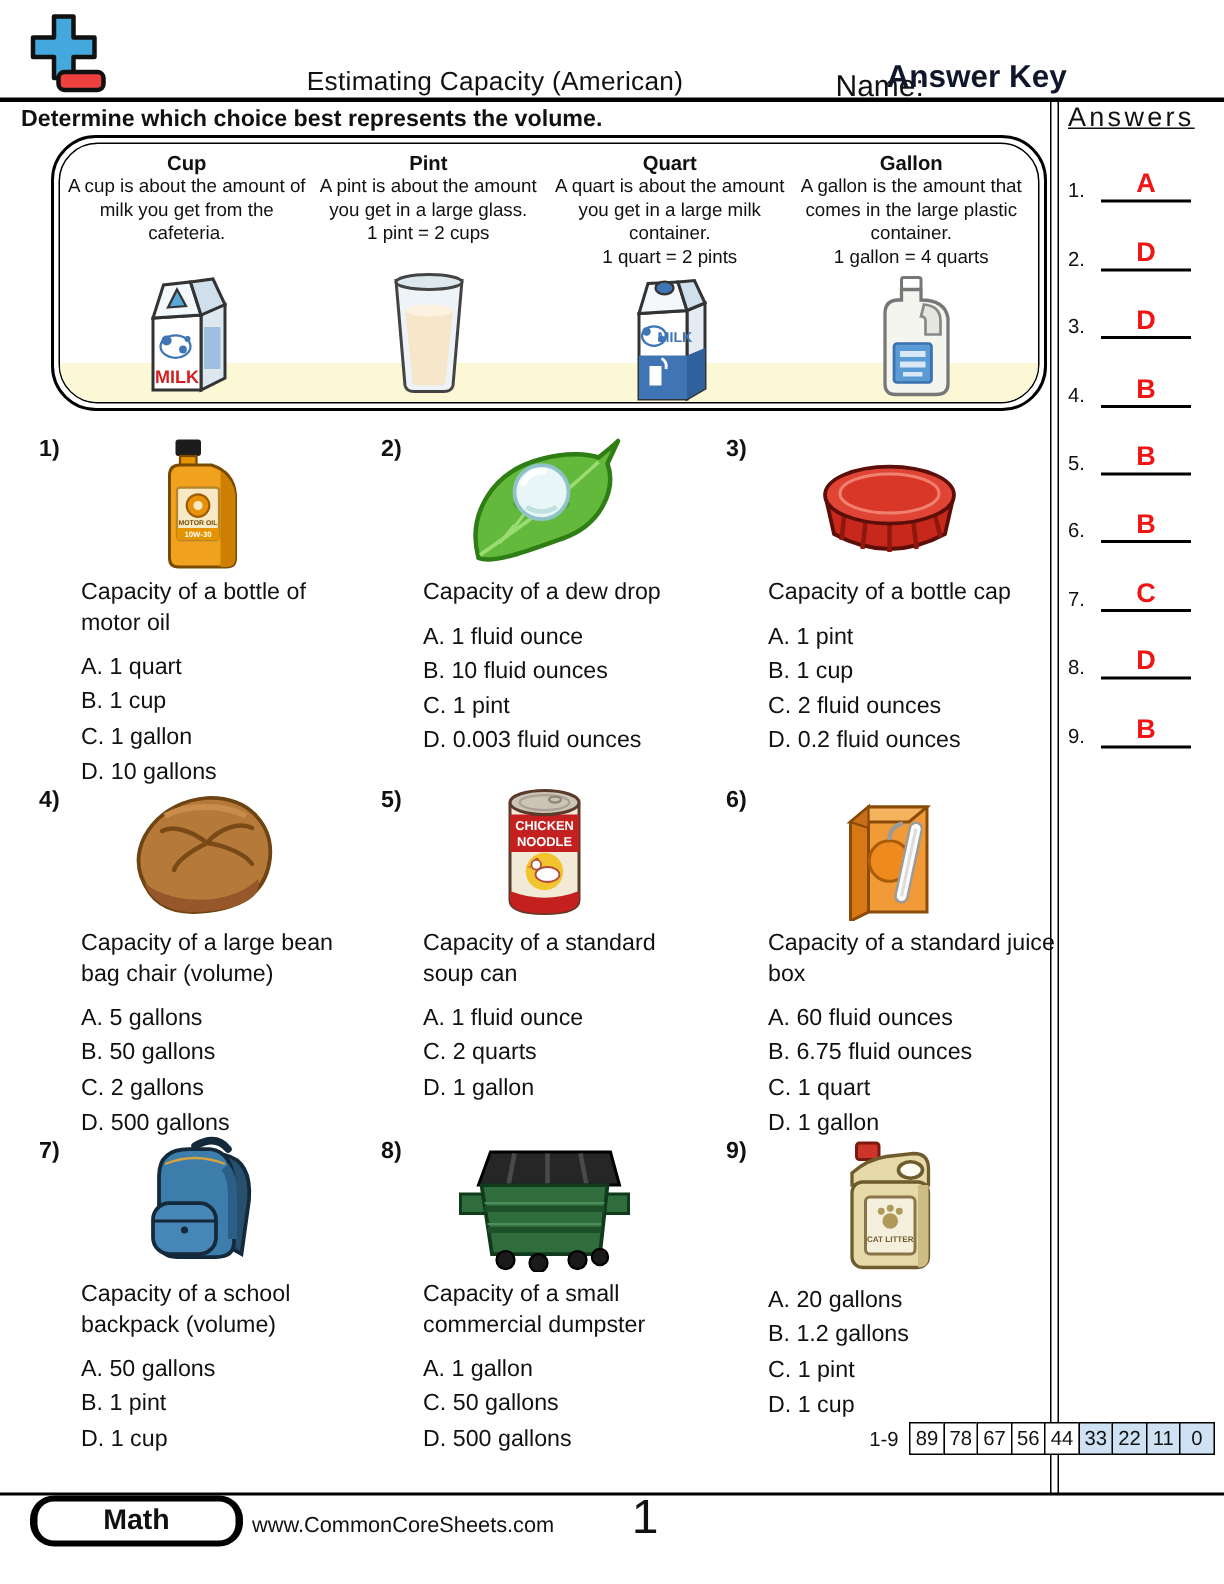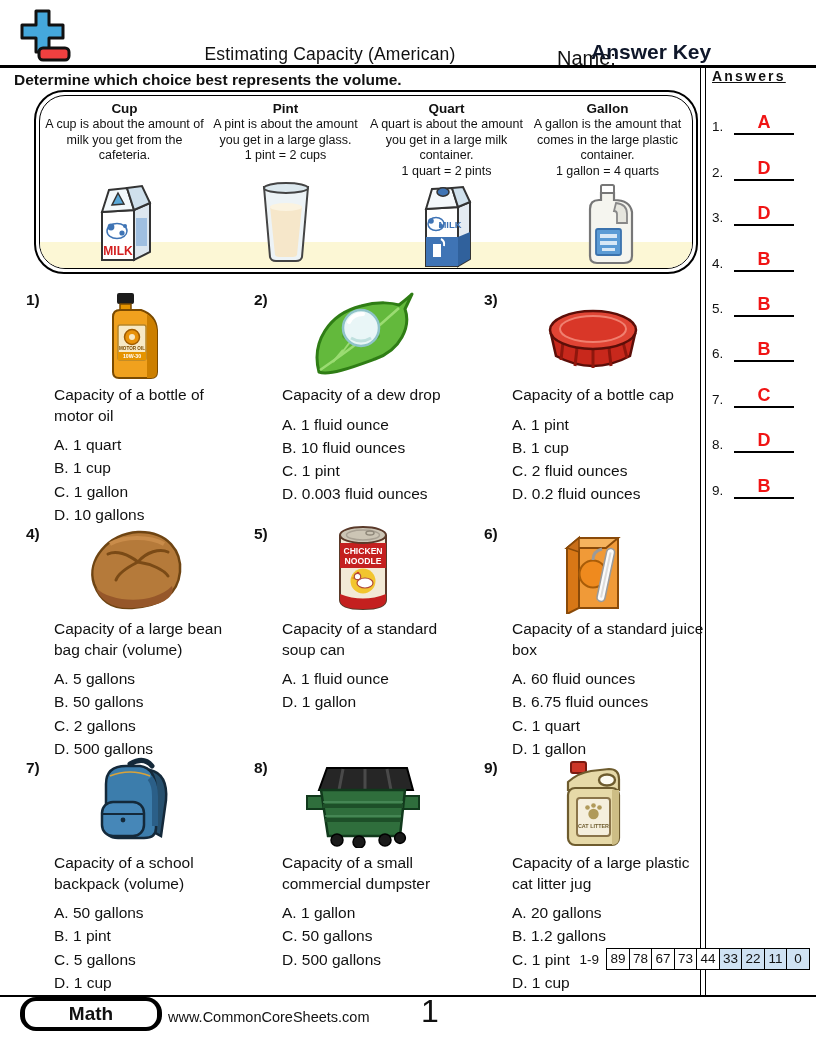--- a/index.html
+++ b/index.html
@@ -25,21 +25,21 @@
   .def-cols { position:relative; display:flex; height:100%; padding:5px 4px 3px; }
   .def-col { width:25%; display:flex; flex-direction:column; align-items:center; text-align:center; }
   .def-title { font-size:13.5px; font-weight:bold; margin-bottom:1px; }
   .def-desc, .def-conv { font-size:12.5px; line-height:15.5px; width:160px; }
   .def-img { margin-top:auto; display:flex; justify-content:center; padding-bottom:1px; }
 
   
   .vline { position:absolute; left:700px; top:67px; width:6px; height:929px;
            border-left:1.8px solid #000; border-right:1.8px solid #000; }
   .answers { position:absolute; left:706px; top:66px; width:110px; padding-left:6px; }
-  .answers-heading { font-size:14px; font-weight:bold; letter-spacing:2.2px;
+  .answers-heading { font-size:18px; font-weight:normal; letter-spacing:2.2px;
                      text-decoration:underline; margin-top:2px; height:22px; }
   .ans-row { height:45.4px; display:flex; align-items:flex-end; }
   .ans-row:first-of-type { margin-top:4px; }
   .ans-num { width:20px; font-size:13.5px; padding-bottom:1px; }
   .ans-slot { width:60px; margin-left:2px; border-bottom:2px solid #000; text-align:center; }
   .ans-letter { display:block; color:#f01414; font-weight:bold; font-size:18px; line-height:20px; margin-bottom:1px; }
 
   
   .q { position:absolute; width:224px; }
   .qnum { position:absolute; left:8px; top:3px; font-size:15.5px; font-weight:bold; }
@@ -321,20 +321,21 @@
       <text x="31" y="31.5" text-anchor="middle" font-size="8.6" font-weight="bold" fill="#fff">CHICKEN</text>
       <text x="31" y="42" text-anchor="middle" font-size="8.6" font-weight="bold" fill="#fff">NOODLE</text>
       <ellipse cx="31" cy="13" rx="23" ry="8" fill="#ccc5b5" stroke="#5a3a2a" stroke-width="2"></ellipse>
       <ellipse cx="31" cy="13" rx="16.5" ry="5" fill="none" stroke="#a9a194" stroke-width="1.5"></ellipse>
       <ellipse cx="38" cy="11" rx="4" ry="2" fill="none" stroke="#8f887a" stroke-width="1.5"></ellipse>
     </svg>
   </div>
   <div class="qcap">Capacity of a standard soup can</div>
   <div class="qopts">
     <div class="qopt">A. 1 fluid ounce</div>
+    <div class="qopt">C. 2 quarts</div>
     <div class="qopt">D. 1 gallon</div>
   </div>
 </div>
 
 <div class="q" style="left:476px; top:522px;">
   <div class="qnum">6)</div>
   <div class="qimg">
     <svg width="68" height="92" viewBox="0 0 68 92">
       <polygon points="8,26 20,16 20,86 8,92" fill="#d87716" stroke="#8a4a08" stroke-width="2"></polygon>
       <rect x="20" y="16" width="39" height="70" fill="#f09a38" stroke="#8a4a08" stroke-width="2"></rect>
@@ -368,21 +369,20 @@
       <path d="M22 20 Q42 12 62 20" stroke="#d8a33a" stroke-width="1.6" fill="none"></path>
       <rect x="14" y="46" width="42" height="34" rx="11" fill="#4687b8" stroke="#14293a" stroke-width="2.5"></rect>
       <path d="M14 58 L56 58" stroke="#14293a" stroke-width="2"></path>
       <circle cx="35" cy="64" r="2.4" fill="#14293a"></circle>
     </svg>
   </div>
   <div class="qcap">Capacity of a school backpack (volume)</div>
   <div class="qopts">
     <div class="qopt">A. 50 gallons</div>
     <div class="qopt">B. 1 pint</div>
-    <div class="qopt">C. 5 gallons</div>
     <div class="qopt">D. 1 cup</div>
   </div>
 </div>
 
 <div class="q" style="left:246px; top:756px;">
   <div class="qnum">8)</div>
   <div class="qimg">
     <svg width="120" height="92" viewBox="0 0 120 92">
       <polygon points="16,34 24,12 104,12 110,34" fill="#262626" stroke="#000" stroke-width="2"></polygon>
       <path d="M40 13 L36 34 M62 13 L62 34 M84 13 L88 34" stroke="#4a4a4a" stroke-width="3"></path>
@@ -415,39 +415,38 @@
       <path d="M57 34 L64 34 L64 82 Q64 89 57 89 Z" fill="#cdbd85"></path>
       <ellipse cx="52" cy="24" rx="8" ry="5.5" fill="#fdfbf2" stroke="#6e5c2e" stroke-width="2.4"></ellipse>
       <rect x="22" y="42" width="33" height="38" rx="3" fill="#f5efdd" stroke="#8a744a" stroke-width="2"></rect>
       <circle cx="38.5" cy="58" r="5.2" fill="#b09a5a"></circle>
       <circle cx="32.5" cy="51.5" r="2.3" fill="#b09a5a"></circle>
       <circle cx="38.5" cy="49.5" r="2.3" fill="#b09a5a"></circle>
       <circle cx="44.5" cy="51.5" r="2.3" fill="#b09a5a"></circle>
       <text x="38.5" y="72" text-anchor="middle" font-size="5.4" font-weight="bold" fill="#6e5c2e">CAT LITTER</text>
     </svg>
   </div>
-  <div class="qcap">Capacity of a large plastic cat litter jug</div>
   <div class="qopts">
     <div class="qopt">A. 20 gallons</div>
     <div class="qopt">B. 1.2 gallons</div>
     <div class="qopt">C. 1 pint</div>
     <div class="qopt">D. 1 cup</div>
   </div>
 </div>
 
 <div class="footer-rule"></div>
 <div class="math-badge">
   <div class="math-pill">Math</div>
 </div>
 <div class="site">www.CommonCoreSheets.com</div>
 <div class="page-num">1</div>
 <div class="score">
   <span class="score-range">1-9</span>
   <span class="score-cell first">89</span>
   <span class="score-cell">78</span>
   <span class="score-cell">67</span>
-  <span class="score-cell">73</span>
+  <span class="score-cell">56</span>
   <span class="score-cell">44</span>
   <span class="score-cell blue">33</span>
   <span class="score-cell blue">22</span>
   <span class="score-cell blue">11</span>
   <span class="score-cell blue">0</span>
 </div>
 
 </body></html>

